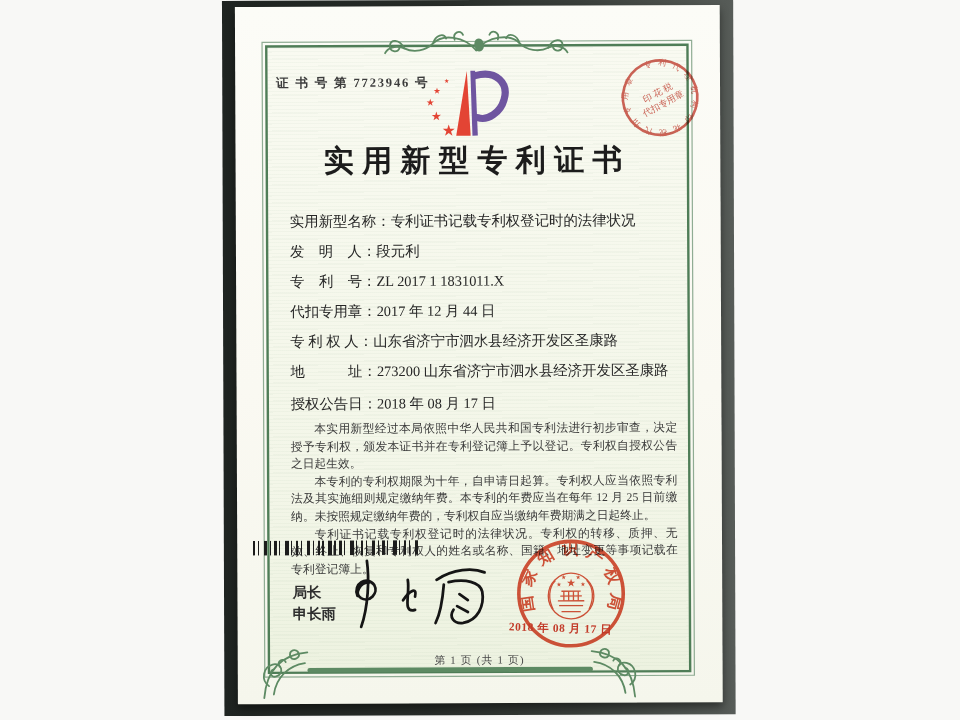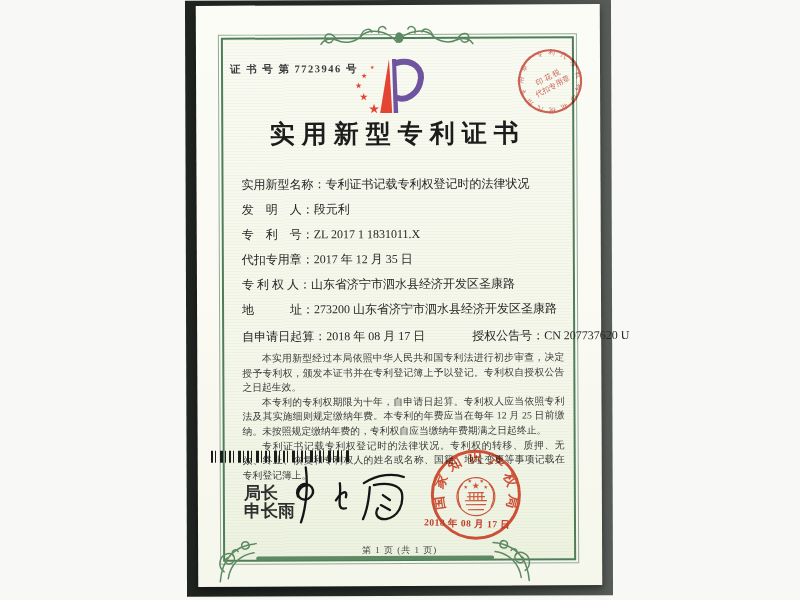--- a/index.html
+++ b/index.html
@@ -50,21 +50,21 @@
                font-size:9.8px; line-height:14.6px; color:#3a3a3a; text-align:justify; }
   .body-text p { text-indent:2em; }
 
   .barcode { position:absolute; left:13px; top:445px; width:139px; height:12px;
              background-image:repeating-linear-gradient(90deg,
                #1c1c1c 0px,#1c1c1c 2px,transparent 2px,transparent 4px,
                #1c1c1c 4px,#1c1c1c 5px,transparent 5px,transparent 9px,
                #1c1c1c 9px,#1c1c1c 12px,transparent 12px,transparent 14px,
                #1c1c1c 14px,#1c1c1c 15px,transparent 15px,transparent 18px); }
 
-  .signoff { position:absolute; left:46px; top:479px; font-size:17px; color:#2e2e2e;
+  .signoff { position:absolute; left:46px; top:479px; font-size:12px; color:#2e2e2e;
              line-height:18px; font-weight:600; }
 
   .signature { left:82px; top:457px; }
 
   .big-seal { left:223px; top:435px; mix-blend-mode:multiply; opacity:0.93; }
   .seal-date { position:absolute; left:226px; top:513px; width:95px;
                font-size:9.5px; font-weight:700; color:#c23a28; letter-spacing:0.5px;
                transform:rotate(2deg); white-space:nowrap; }
 
   .agency-stamp { left:314px; top:37px; transform:rotate(-28deg); mix-blend-mode:multiply; opacity:0.85; }
@@ -117,31 +117,30 @@
     <div class="row" style="top:171px">
       <span class="lab">实用新型名称：</span><span class="val">专利证书记载专利权登记时的法律状况</span>
     </div>
     <div class="row" style="top:196px">
       <span class="lab">发　明　人：</span><span class="val">段元利</span>
     </div>
     <div class="row" style="top:221px">
       <span class="lab">专　利　号：</span><span class="val">ZL 2017 1 1831011.X</span>
     </div>
     <div class="row" style="top:246px">
-      <span class="lab">代扣专用章：</span><span class="val">2017 年 12 月 35 日</span>
+      <span class="lab">代扣专用章：</span><span class="val">2017 年 12 月 44 日</span>
     </div>
     <div class="row" style="top:271px">
       <span class="lab">专 利 权 人：</span><span class="val">山东省济宁市泗水县经济开发区圣康路</span>
     </div>
     <div class="row" style="top:296px">
       <span class="lab">地　　　址：</span><span class="val">273200 山东省济宁市泗水县经济开发区圣康路</span>
     </div>
     <div class="row" style="top:323px">
-      <span class="lab">自申请日起算：</span><span class="val">2018 年 08 月 17 日</span>
-      <span class="row2"><span class="lab">授权公告号：</span><span class="val">CN 207737620 U</span></span>
+      <span class="lab">授权公告日：</span><span class="val">2018 年 08 月 17 日</span>
     </div>
 
     <div class="body-text">
       <p>本实用新型经过本局依照中华人民共和国专利法进行初步审查，决定授予专利权，颁发本证书并在专利登记簿上予以登记。专利权自授权公告之日起生效。</p>
       <p>本专利的专利权期限为十年，自申请日起算。专利权人应当依照专利法及其实施细则规定缴纳年费。本专利的年费应当在每年 12 月 25 日前缴纳。未按照规定缴纳年费的，专利权自应当缴纳年费期满之日起终止。</p>
       <p>专利证书记载专利权登记时的法律状况。专利权的转移、质押、无效、终止、恢复和专利权人的姓名或名称、国籍、地址变更等事项记载在专利登记簿上。</p>
     </div>
 
     <div class="barcode"></div>
 

